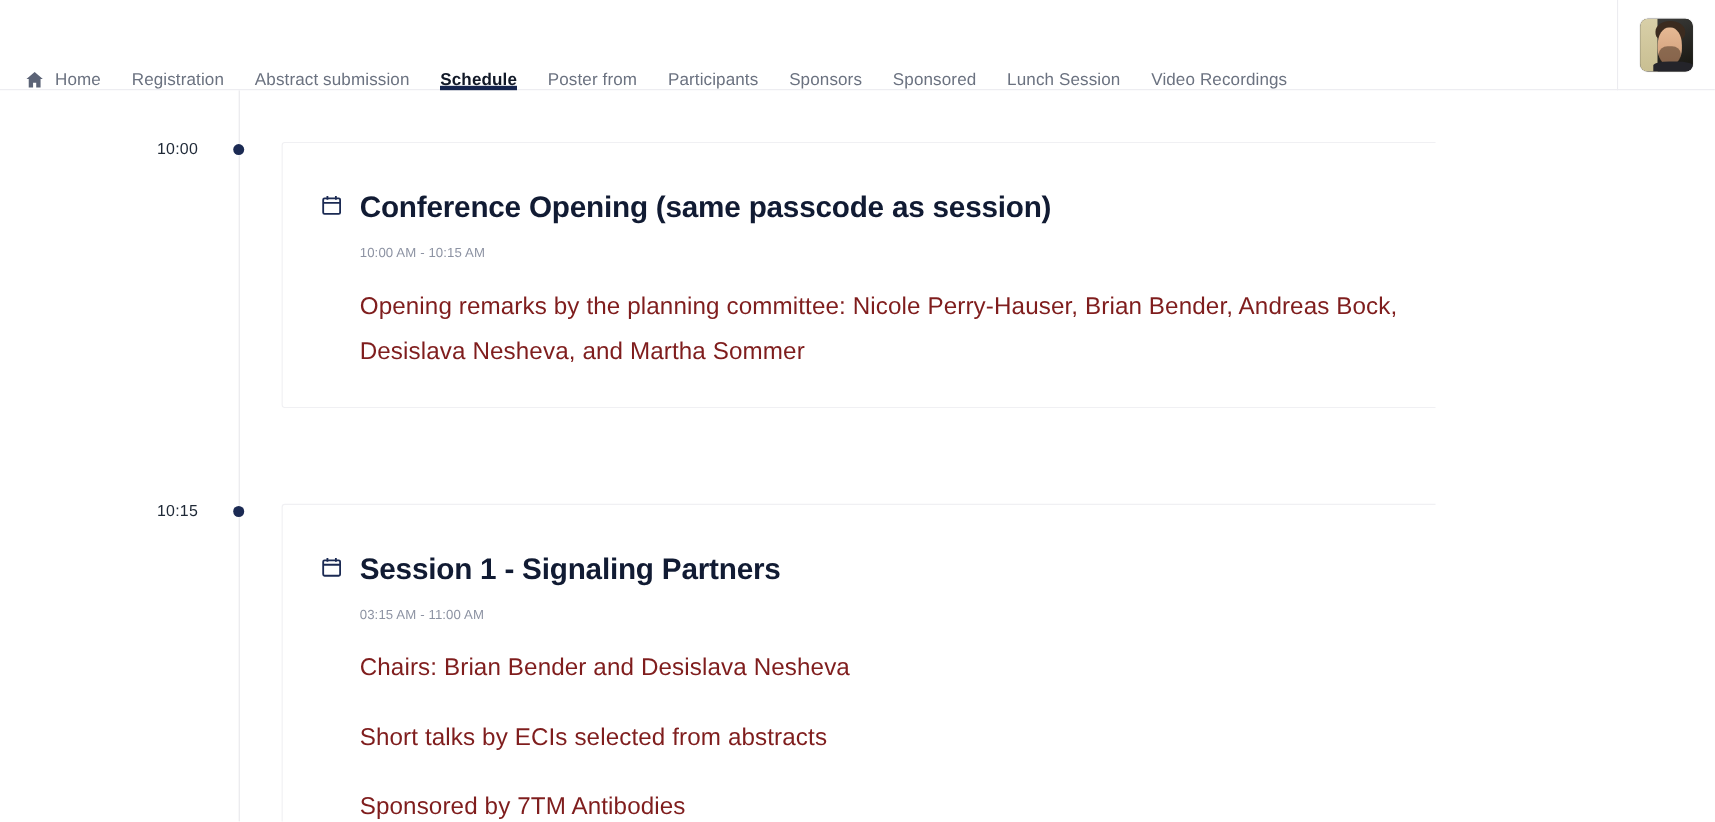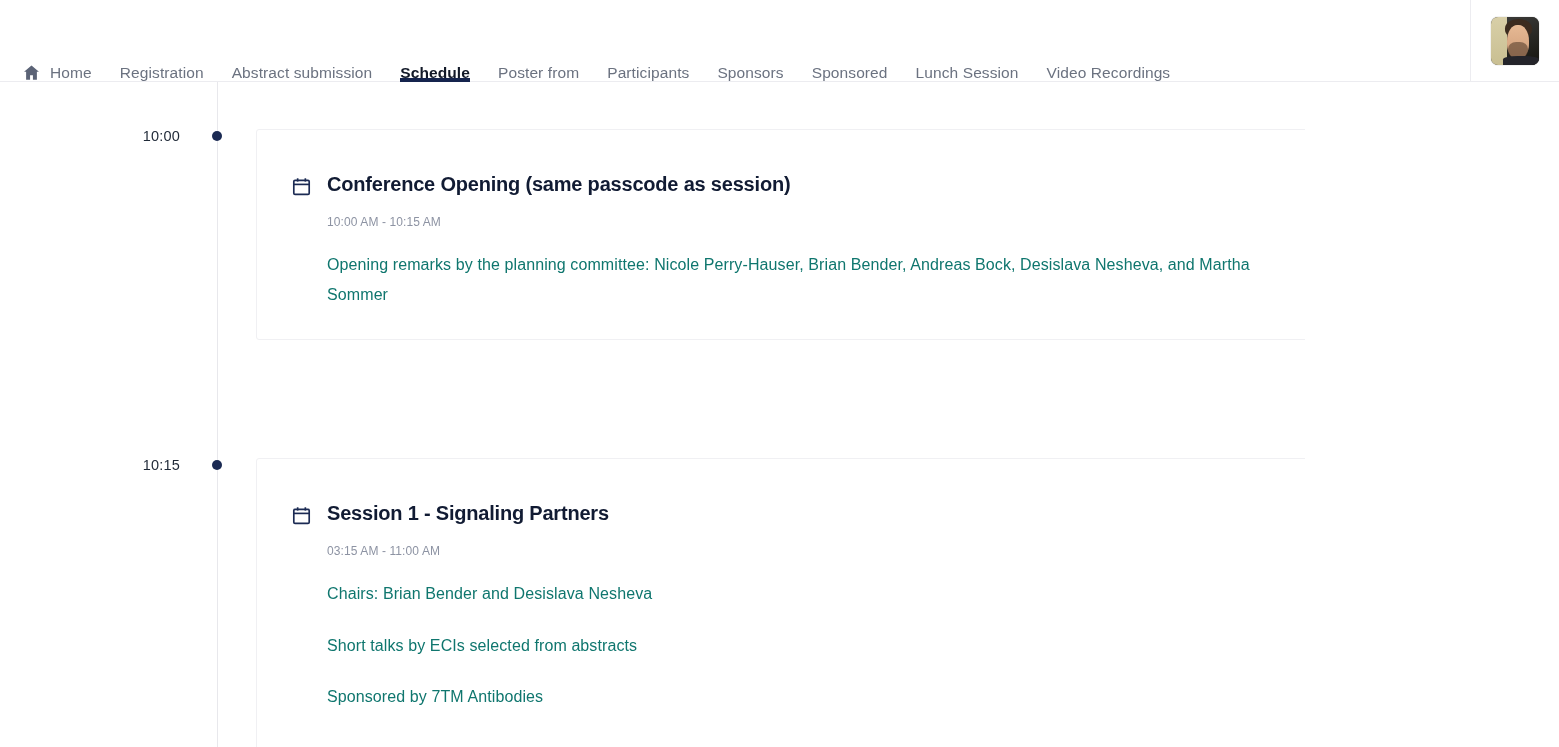--- a/index.html
+++ b/index.html
@@ -183,38 +183,38 @@
     position: absolute;
     left: 34px;
     top: 46px;
     width: 22px;
     height: 22px;
     color: #1b2a53;
   }
   .cal-icon svg { display: block; }
 
   .card-title {
-    font-size: 20px;
+    font-size: 27px;
     font-weight: 700;
     color: #111b33;
     letter-spacing: -0.2px;
     line-height: 1.2;
     margin-bottom: 19px;
   }
 
   .card-time {
     font-size: 12px;
     color: #8d93a3;
     letter-spacing: 0.1px;
     margin-bottom: 21px;
   }
 
   .card-desc {
-    font-size: 16px;
-    color: #0f766e;
+    font-size: 22px;
+    color: #7f1d1d;
     letter-spacing: 0.1px;
     line-height: 1.85;
     max-width: 985px;
   }
 
   .card-desc + .card-desc { margin-top: 22px; }
 </style>
 </head>
 <body>
 

